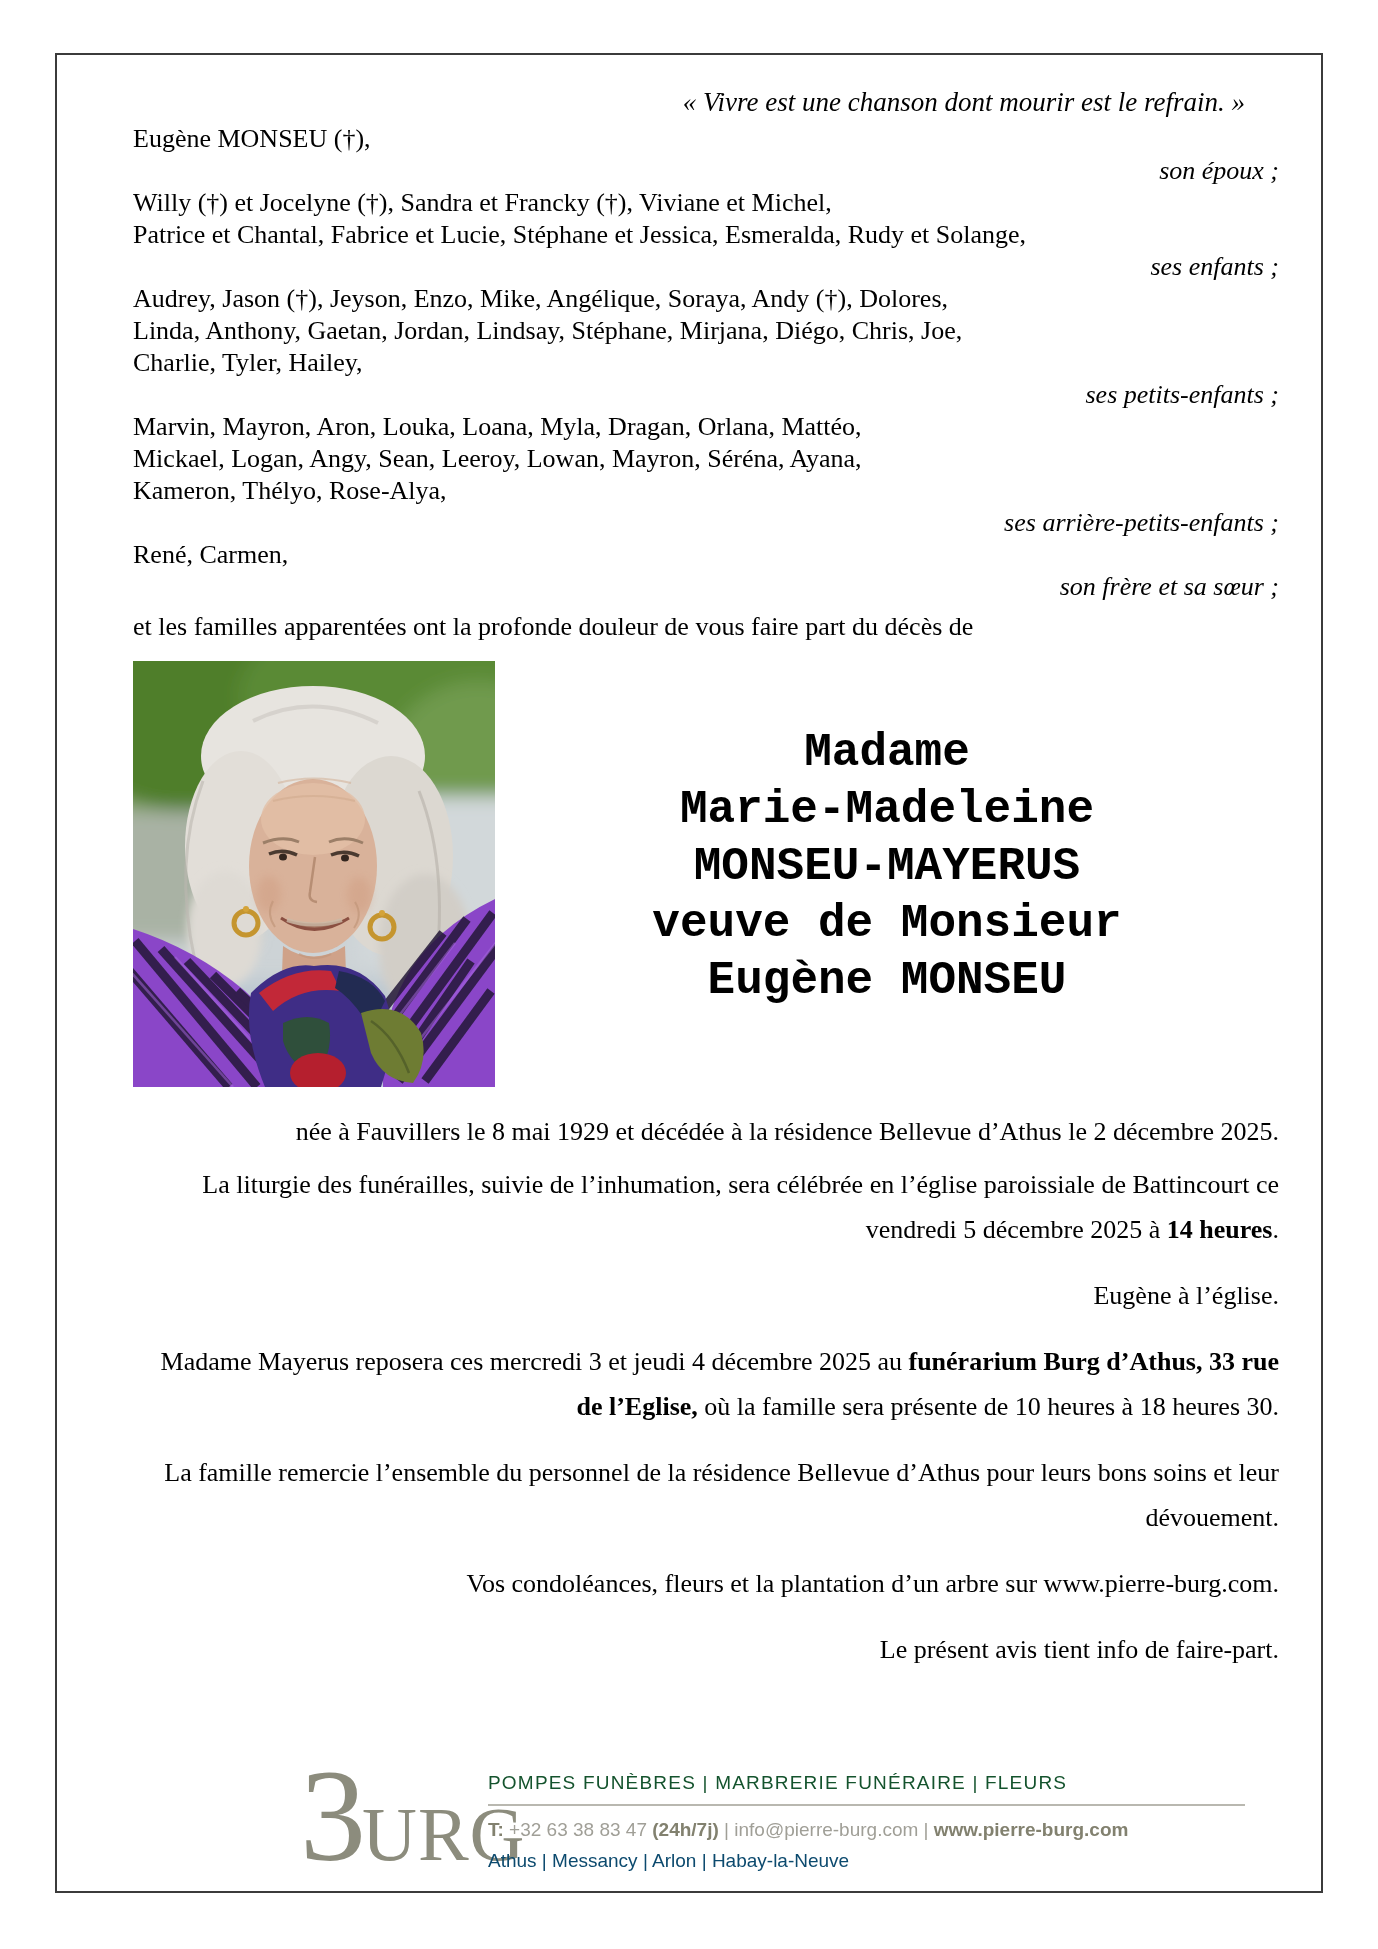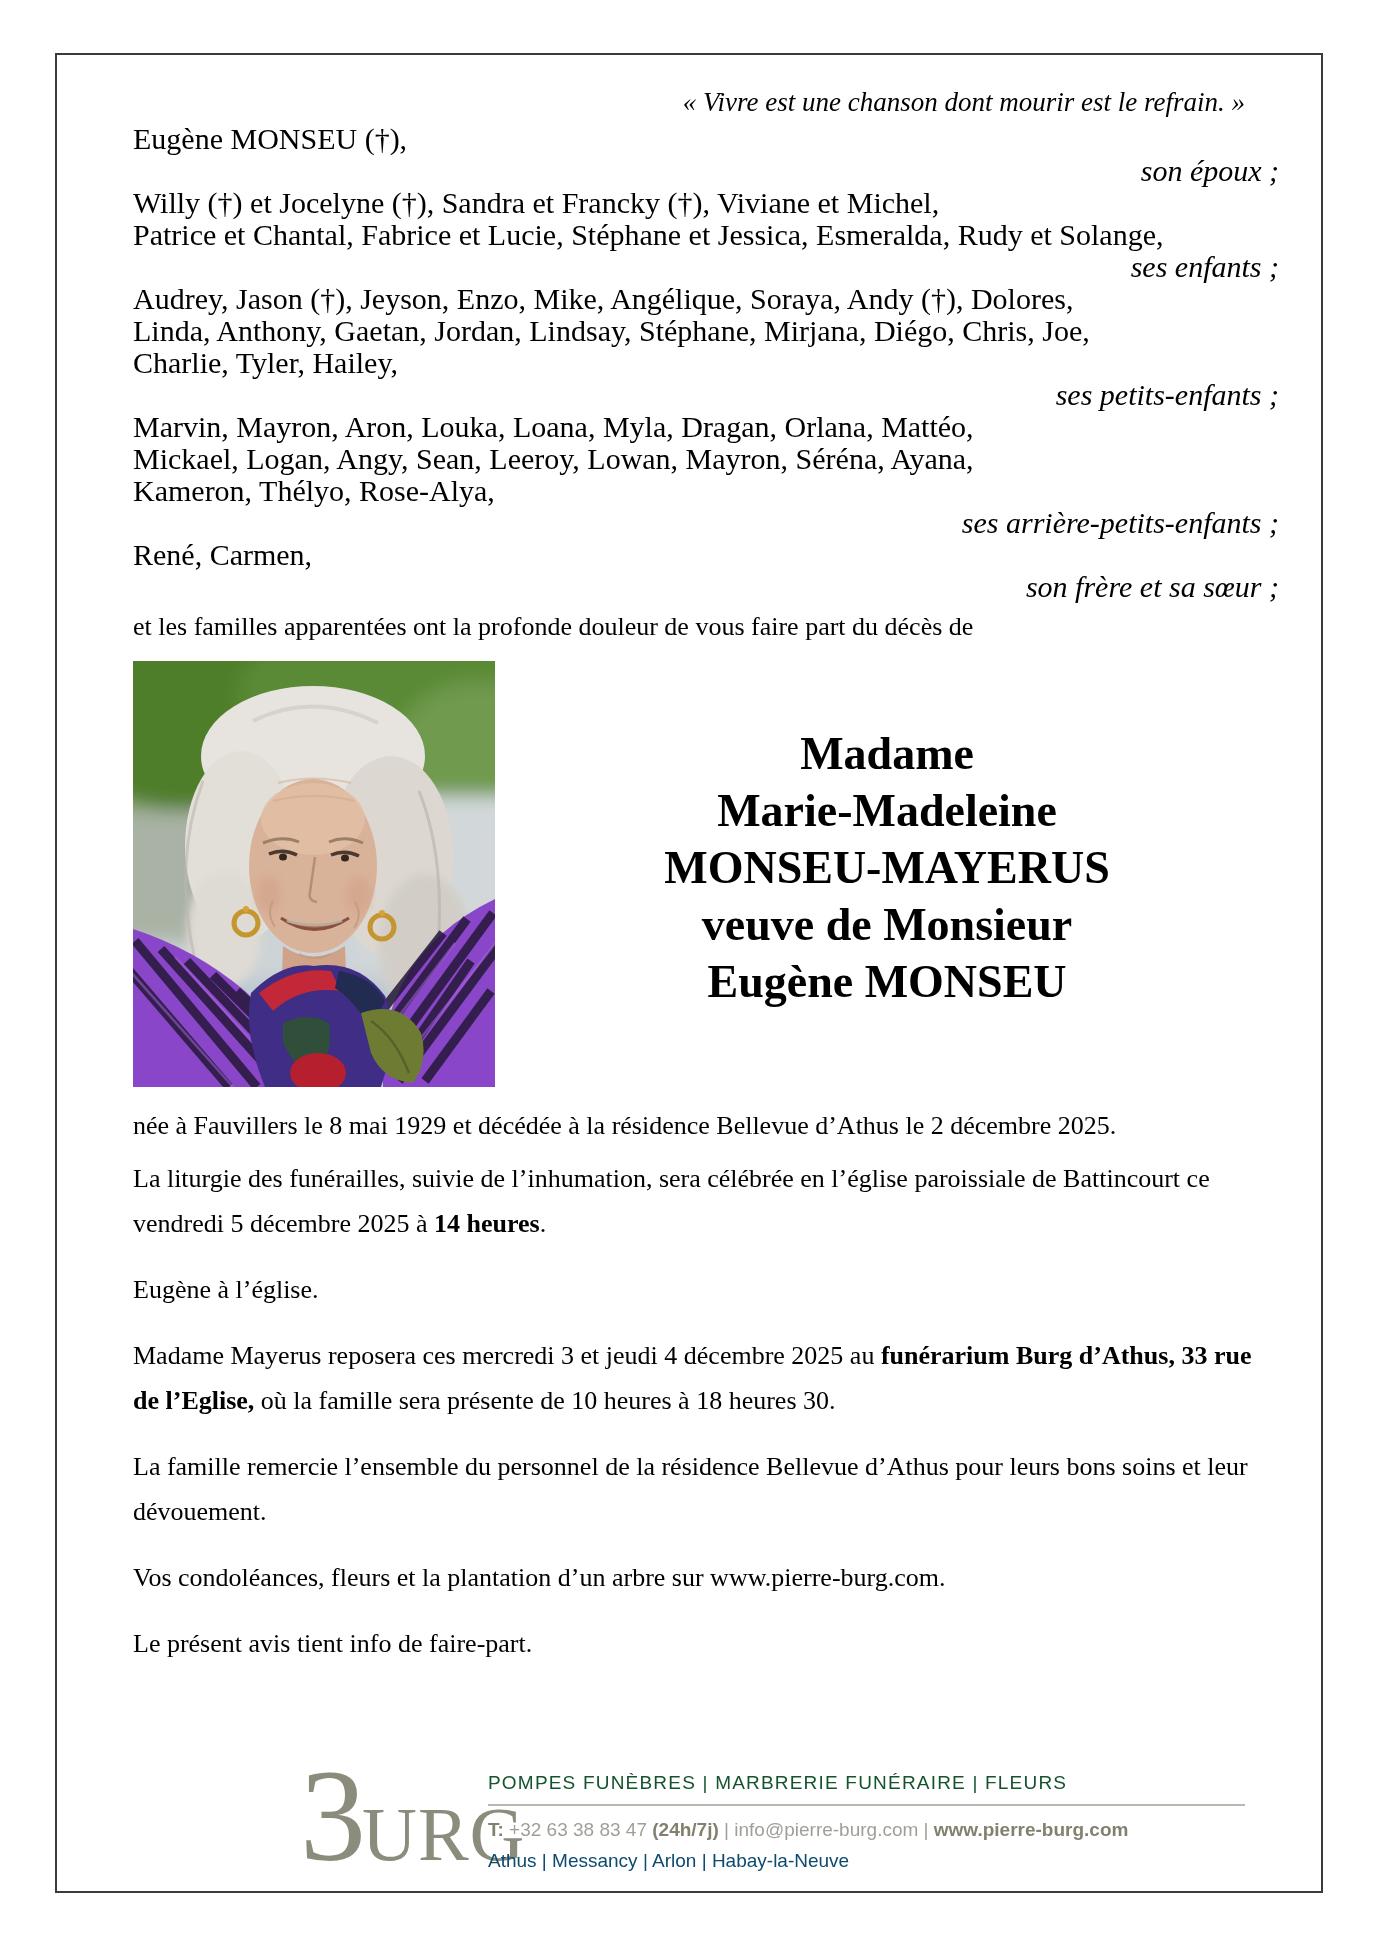--- a/index.html
+++ b/index.html
@@ -3,28 +3,28 @@
 <meta charset="utf-8">
 <style>
   html,body{margin:0;padding:0;background:#ffffff;}
   .canvas{position:relative;width:1378px;height:1949px;background:#ffffff;overflow:hidden;
           font-family:"Liberation Serif","DejaVu Serif",serif;color:#000;}
   .frame{position:absolute;left:55px;top:53px;width:1268px;height:1840px;
          border:2px solid #3b3b3b;box-sizing:border-box;}
   .content{position:absolute;left:0;top:0;right:0;padding:28px 42px 0 76px;}
   .quote{font-style:italic;font-size:27px;line-height:38px;text-align:right;padding-right:34px;}
   .family{margin-top:2px;}
-  .fam-line{font-size:30px;line-height:32px;white-space:nowrap;}
+  .fam-line{font-size:26px;line-height:32px;white-space:nowrap;}
   .relation{text-align:right;font-style:italic;white-space:nowrap;}
   .announcement{font-size:26px;line-height:36px;margin-top:6px;}
   .hero{display:flex;margin-top:16px;}
   .photo{width:362px;height:426px;flex:none;background:#cfd5d8;}
   .title-block{flex:1;text-align:center;padding-top:64px;font-weight:bold;
-               font-size:46px;line-height:57px;}
-  .paragraphs{margin-top:16px;}
+               font-size:46px;line-height:57px;font-family:Liberation Mono, monospace;}
+  .paragraphs{margin-top:22px;text-align:right;}
   .paragraphs p{font-size:26px;line-height:45px;margin:0 0 21px 0;}
   .paragraphs p.first{margin-bottom:8px;}
   .footer{position:absolute;left:243px;right:76px;top:1715px;display:flex;align-items:flex-start;
           font-family:"Liberation Sans","DejaVu Sans",sans-serif;}
   .logo{width:188px;flex:none;display:flex;align-items:baseline;color:#8c8c7d;
         font-family:"Liberation Serif","DejaVu Serif",serif;}
   .logo-glyph{font-size:132px;line-height:92px;}
   .logo-rest{font-size:76px;letter-spacing:1px;margin-left:-4px;}
   .footer-text{flex:1;padding-top:2px;}
   .services{font-size:19px;letter-spacing:1.2px;color:#14532d;white-space:nowrap;}

